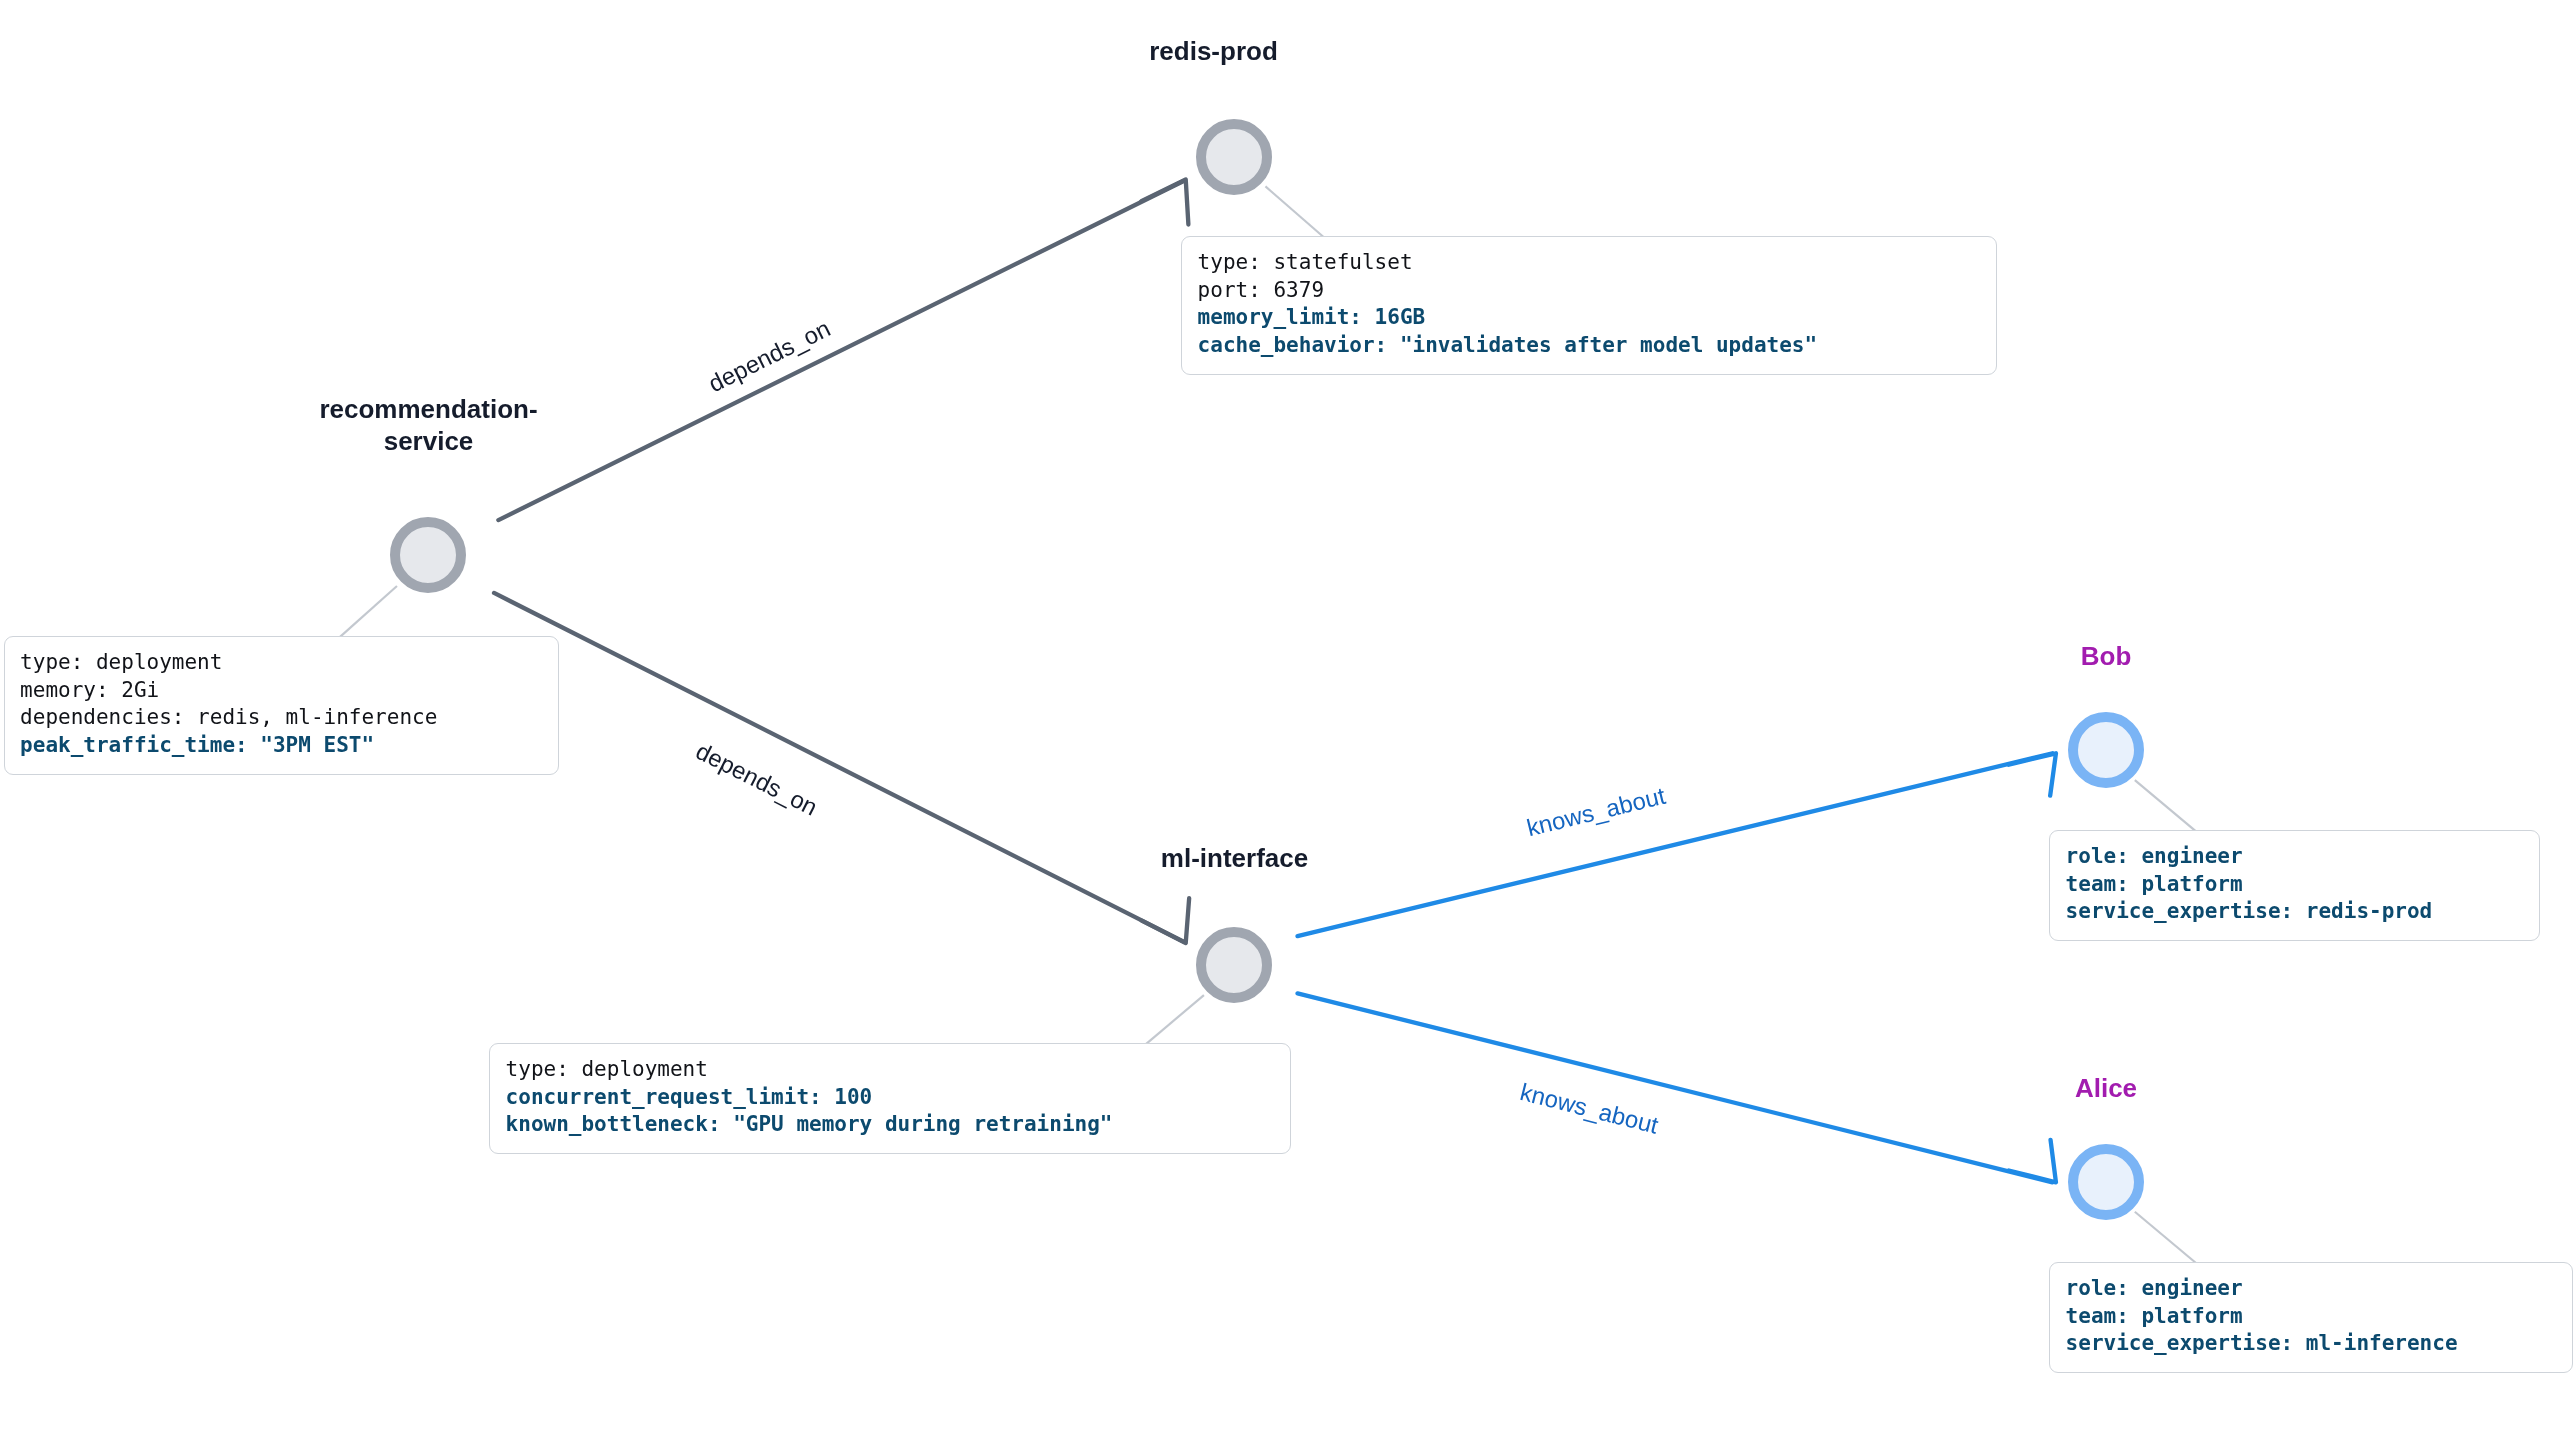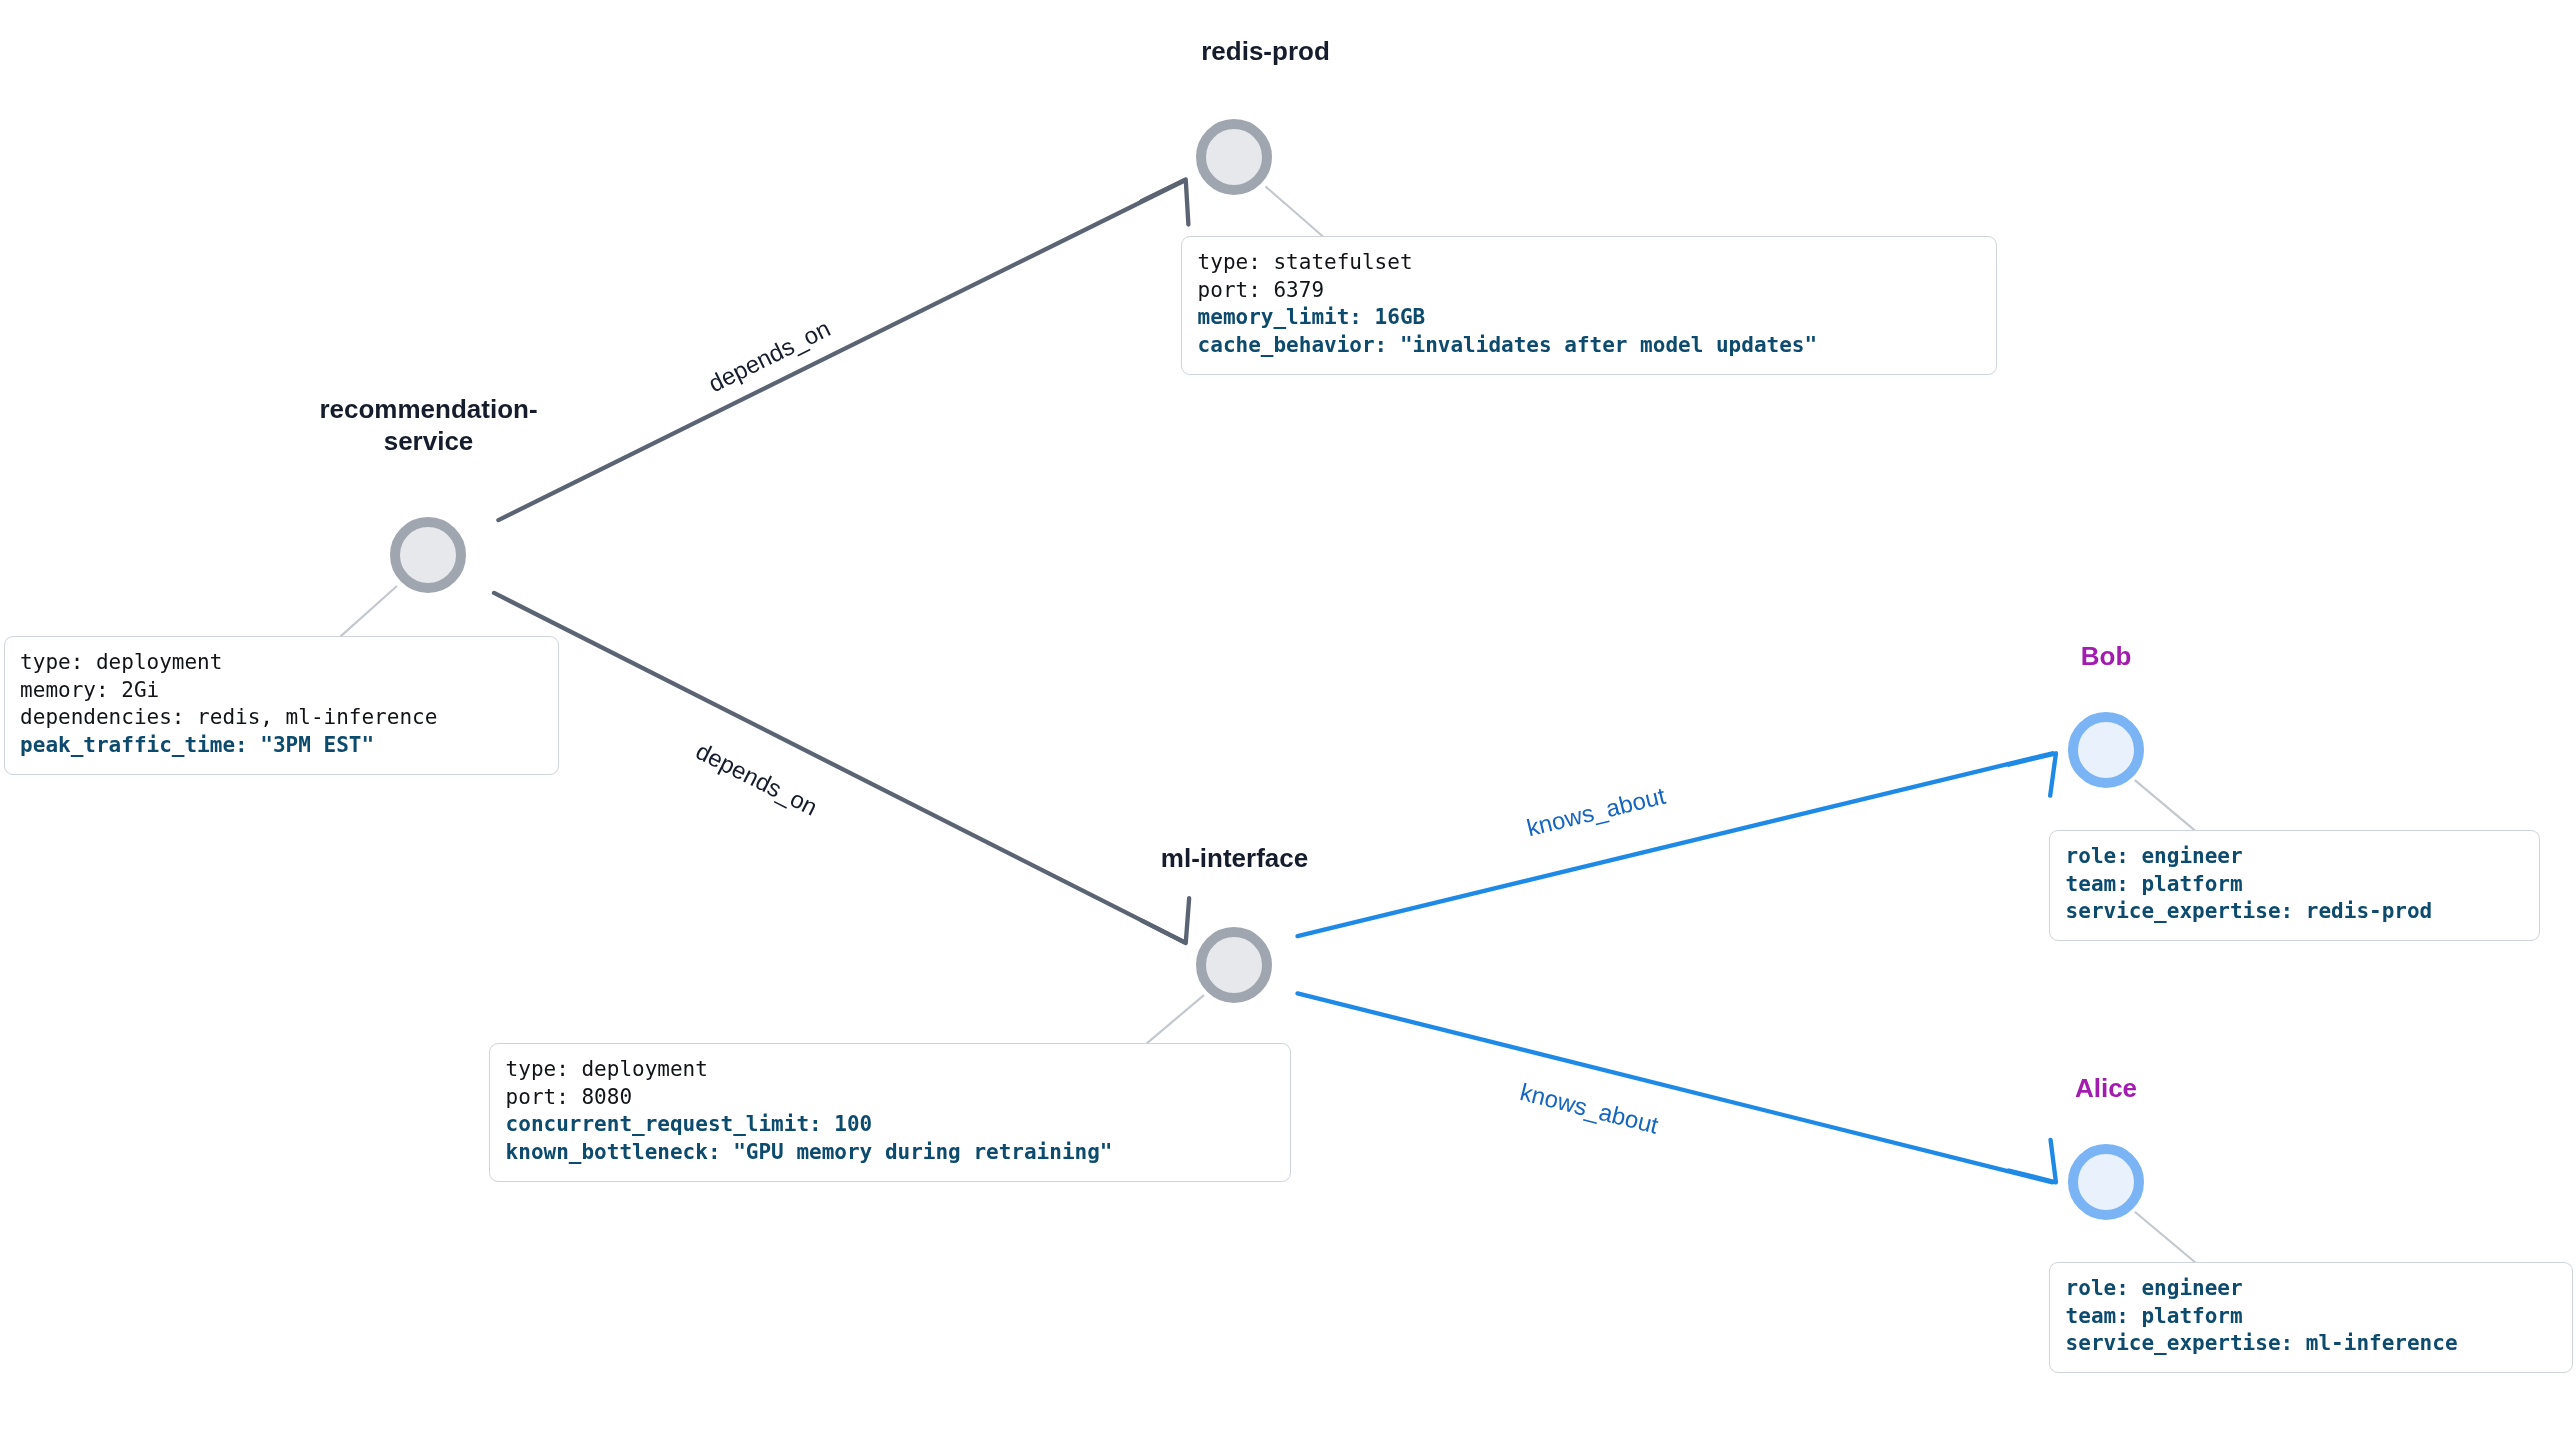--- a/index.html
+++ b/index.html
@@ -59,21 +59,21 @@
   </svg>
 
   <div class="node service" style="left:390px;top:517px;width:76px;height:76px;"></div>
   <div class="node service" style="left:1196px;top:119px;width:76px;height:76px;"></div>
   <div class="node service" style="left:1196px;top:927px;width:76px;height:76px;"></div>
   <div class="node person" style="left:2068px;top:712px;width:76px;height:76px;"></div>
   <div class="node person" style="left:2068px;top:1144px;width:76px;height:76px;"></div>
 
   <div class="node-label service" style="left:255px;top:394px;width:347px;">recommendation-
 service</div>
-  <div class="node-label service" style="left:1092px;top:36px;width:347px;">redis-prod</div>
+  <div class="node-label service" style="left:1040px;top:36px;width:347px;">redis-prod</div>
   <div class="node-label service" style="left:1061px;top:843px;width:347px;">ml-interface</div>
   <div class="node-label person" style="left:1976px;top:641px;width:260px;">Bob</div>
   <div class="node-label person" style="left:1976px;top:1073px;width:260px;">Alice</div>
 
   <div class="edge-label dep" style="left:704px;top:373px;transform:rotate(-26.3deg);">depends_on</div>
   <div class="edge-label dep" style="left:704px;top:737px;transform:rotate(26.8deg);">depends_on</div>
   <div class="edge-label knows" style="left:1524px;top:815px;transform:rotate(-13.6deg);">knows_about</div>
   <div class="edge-label knows" style="left:1524px;top:1078px;transform:rotate(14.1deg);">knows_about</div>
 
   <div class="tooltip" style="left:1181px;top:236px;width:816px;">
@@ -85,21 +85,20 @@
 
   <div class="tooltip" style="left:3.5px;top:636px;width:555px;">
     <div class="row">type: deployment</div>
     <div class="row">memory: 2Gi</div>
     <div class="row">dependencies: redis, ml-inference</div>
     <div class="row hl">peak_traffic_time: "3PM EST"</div>
   </div>
 
   <div class="tooltip" style="left:489px;top:1043px;width:802px;">
     <div class="row">type: deployment</div>
-    <div class="row">port: 8080</div>
     <div class="row hl">concurrent_request_limit: 100</div>
     <div class="row hl">known_bottleneck: "GPU memory during retraining"</div>
   </div>
 
   <div class="tooltip" style="left:2049px;top:830px;width:491px;">
     <div class="row hl">role: engineer</div>
     <div class="row hl">team: platform</div>
     <div class="row hl">service_expertise: redis-prod</div>
   </div>
 

